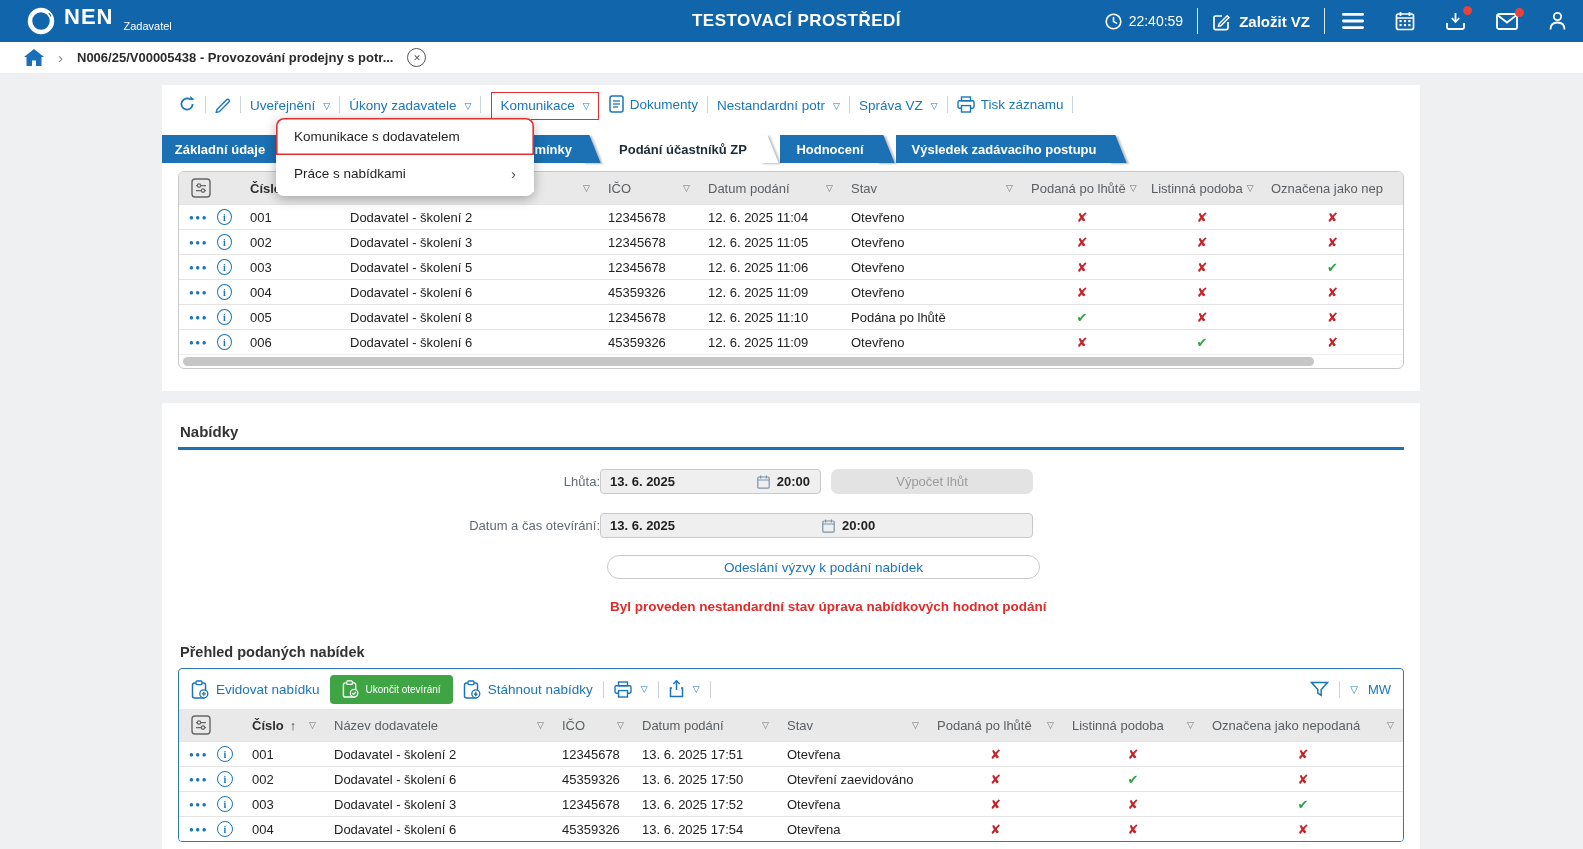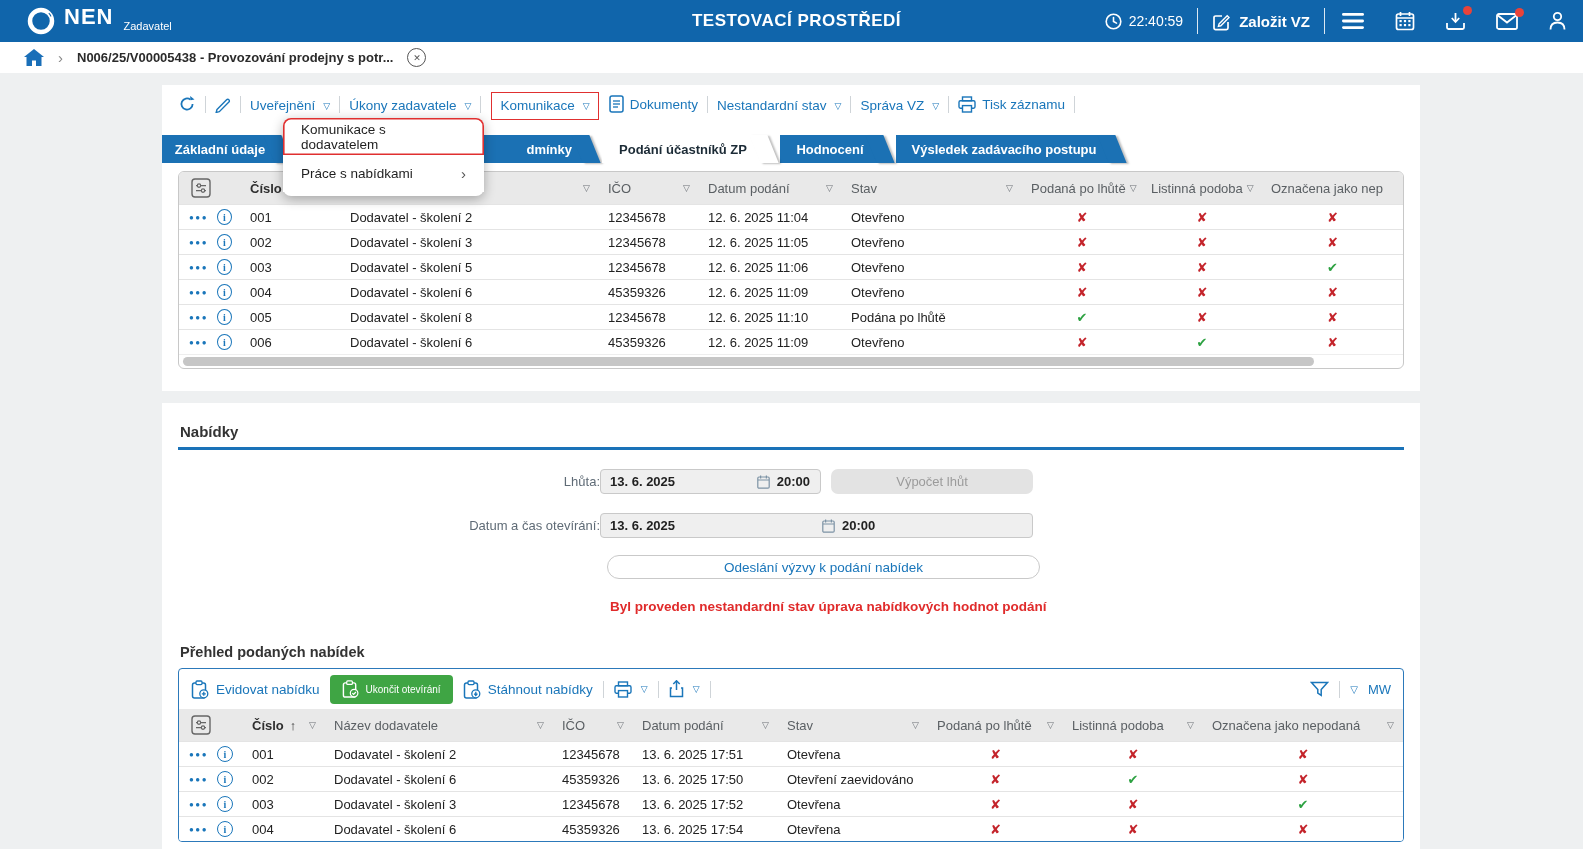--- a/index.html
+++ b/index.html
@@ -88,21 +88,21 @@
   .bluebox{margin:0 16px;border:1.5px solid #2c79ba;border-radius:4px;background:#fff;overflow:hidden}
   .btoolbar{height:40px;display:flex;align-items:center;gap:10px;padding:0 12px}
   .blink{display:flex;align-items:center;gap:7px;color:#1a76ba;font-size:13.5px;background:none;border:none;cursor:pointer;white-space:nowrap}
   .greenbtn{display:flex;align-items:center;gap:7px;background:#3fa544;border:none;border-radius:4px;color:#fff;font-size:10px;font-weight:normal;height:29px;padding:0 12px;cursor:pointer}
   .btb-right{margin-left:auto;display:flex;align-items:center;gap:10px}
   .mw{color:#1a76ba;font-size:13px;cursor:pointer}
   .bluechev{color:#1a76ba;font-size:10px;cursor:pointer}
   .tbl2 .trow:first-of-type{border-top:1px solid #d7d7d7}
 
   
-  .dropdown{position:absolute;left:283px;top:118px;width:201px;background:#fff;border-radius:8px;box-shadow:0 3px 12px rgba(0,0,0,.3);z-index:60;padding:0 0 4px 0}
+  .dropdown{position:absolute;left:276px;top:118px;width:258px;background:#fff;border-radius:8px;box-shadow:0 3px 12px rgba(0,0,0,.3);z-index:60;padding:0 0 4px 0}
   .dd-item{height:37px;display:flex;align-items:center;padding:0 18px;font-size:13.5px;color:#1f1f1f;cursor:pointer;background:#fff}
   .dd-item.hl2{box-shadow:inset 0 0 0 1.6px #e03030;border-radius:8px 8px 0 0}
   .dd-arrow{margin-left:auto;color:#555;font-size:15px}
 </style>
 </head>
 <body>
 
 <header class="topbar">
   <div class="brand">
     <span>
@@ -237,21 +237,21 @@
             <rect x="1" y="1" width="13" height="16" rx="2" fill="none" stroke="#1a76ba" stroke-width="1.5"></rect>
             <line x1="4" y1="6" x2="11" y2="6" stroke="#1a76ba" stroke-width="1.3"></line>
             <line x1="4" y1="9" x2="11" y2="9" stroke="#1a76ba" stroke-width="1.3"></line>
             <line x1="4" y1="12" x2="9" y2="12" stroke="#1a76ba" stroke-width="1.3"></line>
           </svg>
       </span>
       <span>Dokumenty</span>
     </button>
     <div class="tsep"></div>
     <button class="tlink">
-        <span>Nestandardní stav</span>
+        <span>Nestandardní potr</span>
         <span class="chev">▽</span>
       </button>
     <div class="tsep"></div>
     <button class="tlink">
         <span>Správa VZ</span>
         <span class="chev">▽</span>
       </button>
     <div class="tsep"></div>
     <button class="tlink">
       <span>

